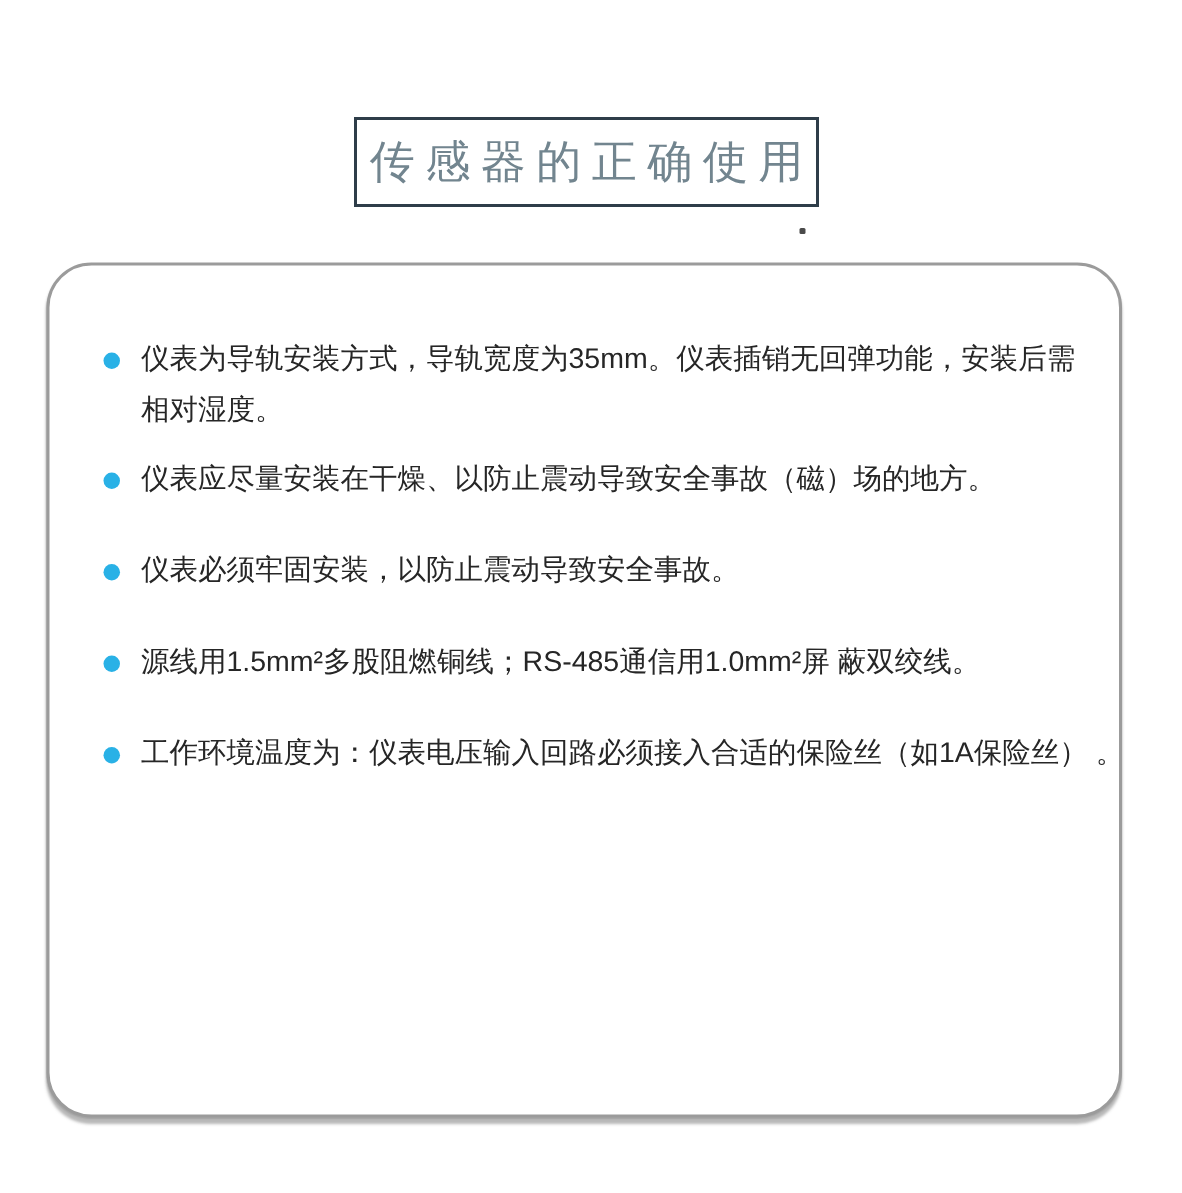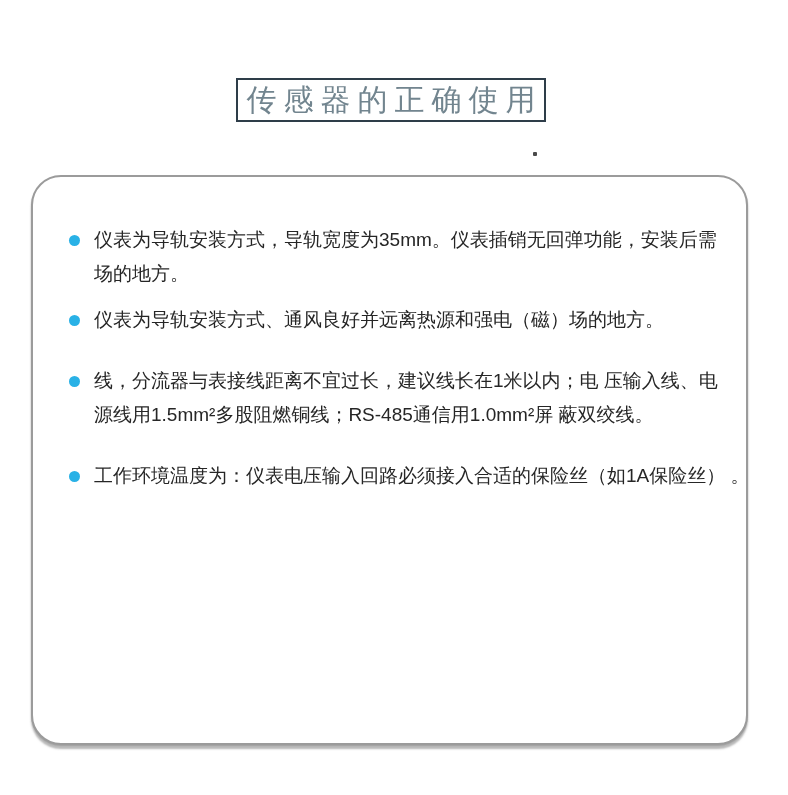--- a/index.html
+++ b/index.html
@@ -10,21 +10,21 @@
     overflow: hidden;
   }
   .page {
     position: relative;
     width: 788px; height: 795px;
     background: var(--page_bg, #ffffff);
   }
   .title-box {
     position: absolute;
     left: 236px; top: 78px;
-    width: 310px; height: 44px;
+    width: 310px; height: 60px;
     border: 2px solid var(--title_border, #2e3d49);
     display: flex; align-items: center; justify-content: center;
     background: #ffffff;
   }
   .title-text {
     font-size: 30px;
     font-weight: 300;
     color: var(--title_text, #72858f);
     letter-spacing: 7px;
     padding-left: 7px; 
@@ -83,33 +83,38 @@
   </div>
 
   <div class="speck"></div>
 
   <div class="panel">
     <ul class="bullet-list" id="bullet-list">
         <li class="list-item">
           <span class="bullet-dot"></span>
           <div class="item-lines">
             <div class="item-line">仪表为导轨安装方式，导轨宽度为35mm。仪表插销无回弹功能，安装后需</div>
-            <div class="item-line">场的地方。</div>
+            <div class="item-line">相对湿度。</div>
           </div>
         </li>
         <li class="list-item">
           <span class="bullet-dot"></span>
           <div class="item-lines">
-            <div class="item-line">仪表为导轨安装方式、通风良好并远离热源和强电（磁）场的地方。</div>
+            <div class="item-line">仪表应尽量安装在干燥、以防止震动导致安全事故（磁）场的地方。</div>
           </div>
         </li>
         <li class="list-item">
           <span class="bullet-dot"></span>
           <div class="item-lines">
-            <div class="item-line">线，分流器与表接线距离不宜过长，建议线长在1米以内；电 压输入线、电</div>
+            <div class="item-line">仪表必须牢固安装，以防止震动导致安全事故。</div>
+          </div>
+        </li>
+        <li class="list-item">
+          <span class="bullet-dot"></span>
+          <div class="item-lines">
             <div class="item-line">源线用1.5mm²多股阻燃铜线；RS-485通信用1.0mm²屏 蔽双绞线。</div>
           </div>
         </li>
         <li class="list-item">
           <span class="bullet-dot"></span>
           <div class="item-lines">
             <div class="item-line">工作环境温度为：仪表电压输入回路必须接入合适的保险丝（如1A保险丝） 。</div>
           </div>
         </li>
       </ul>

